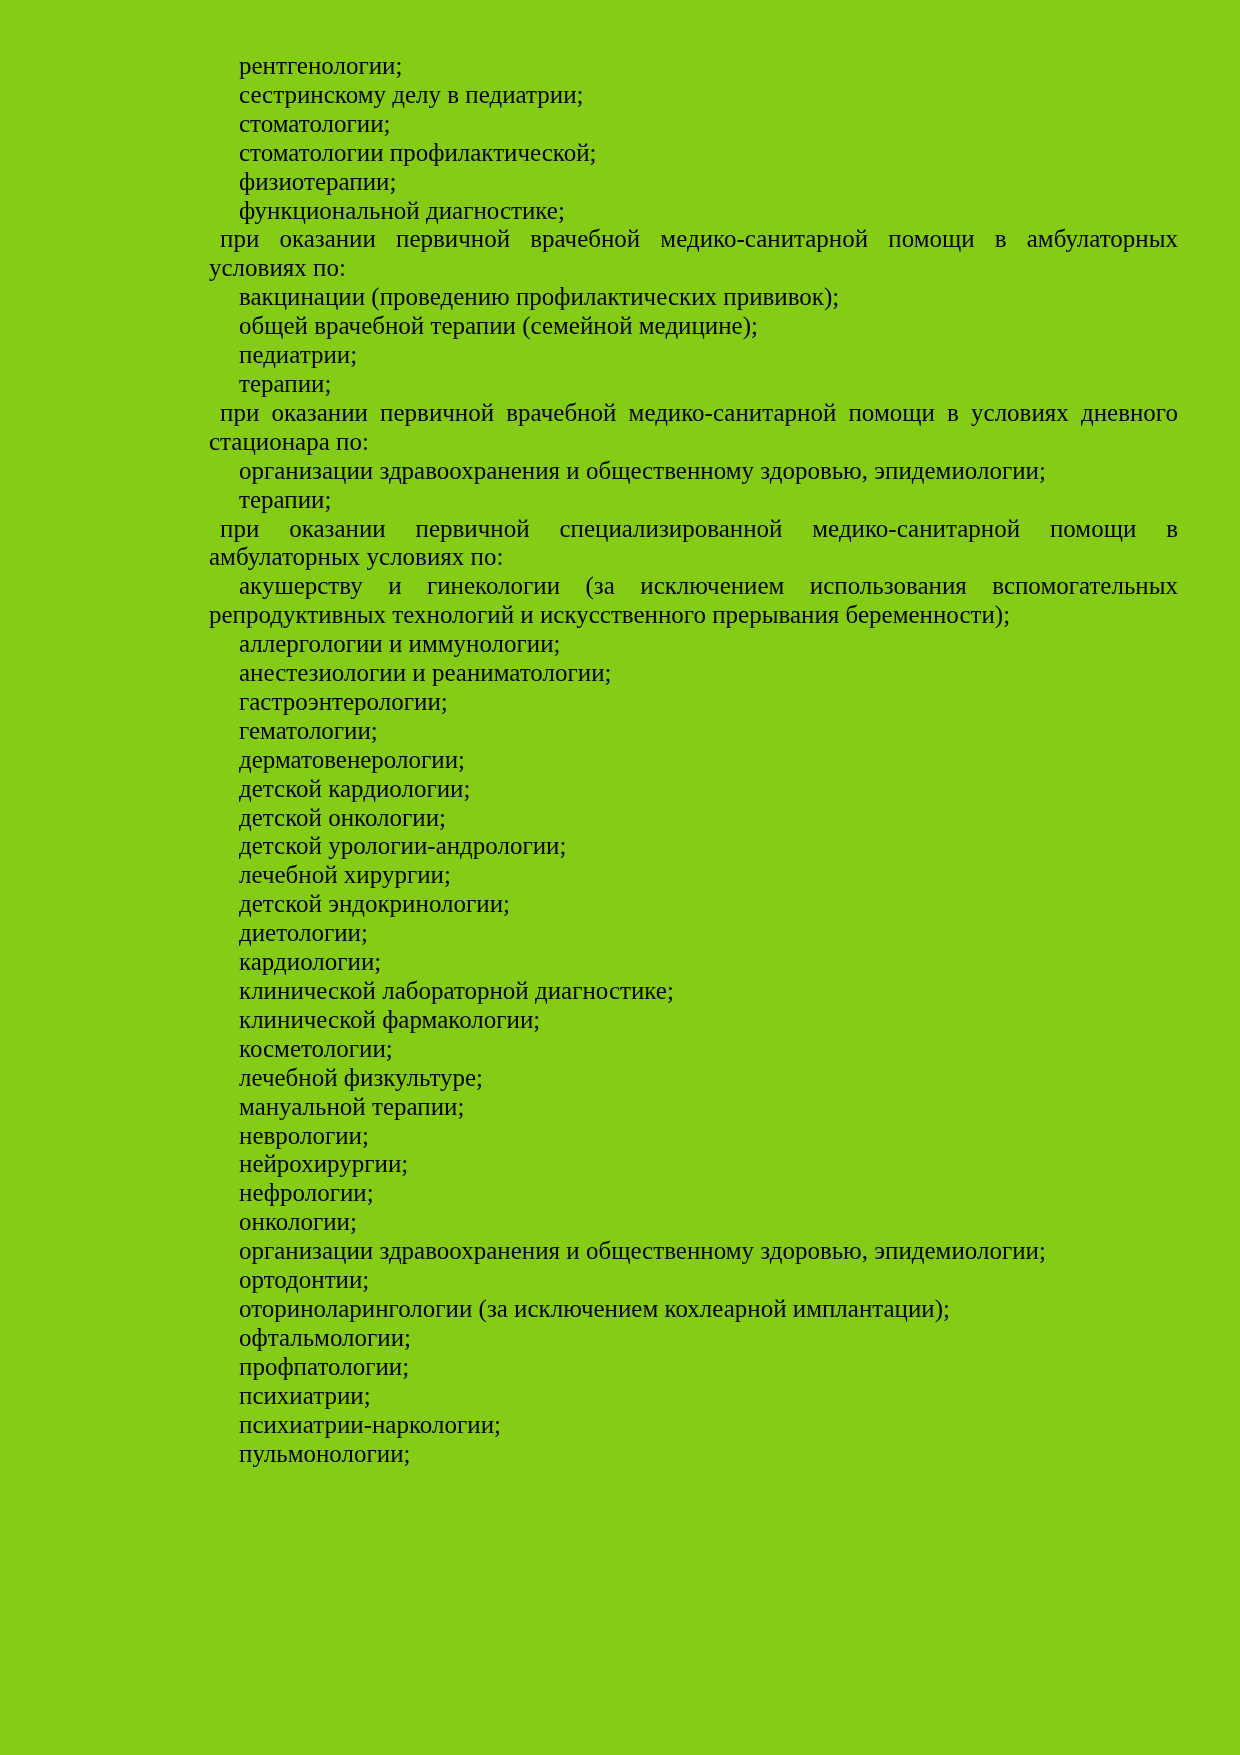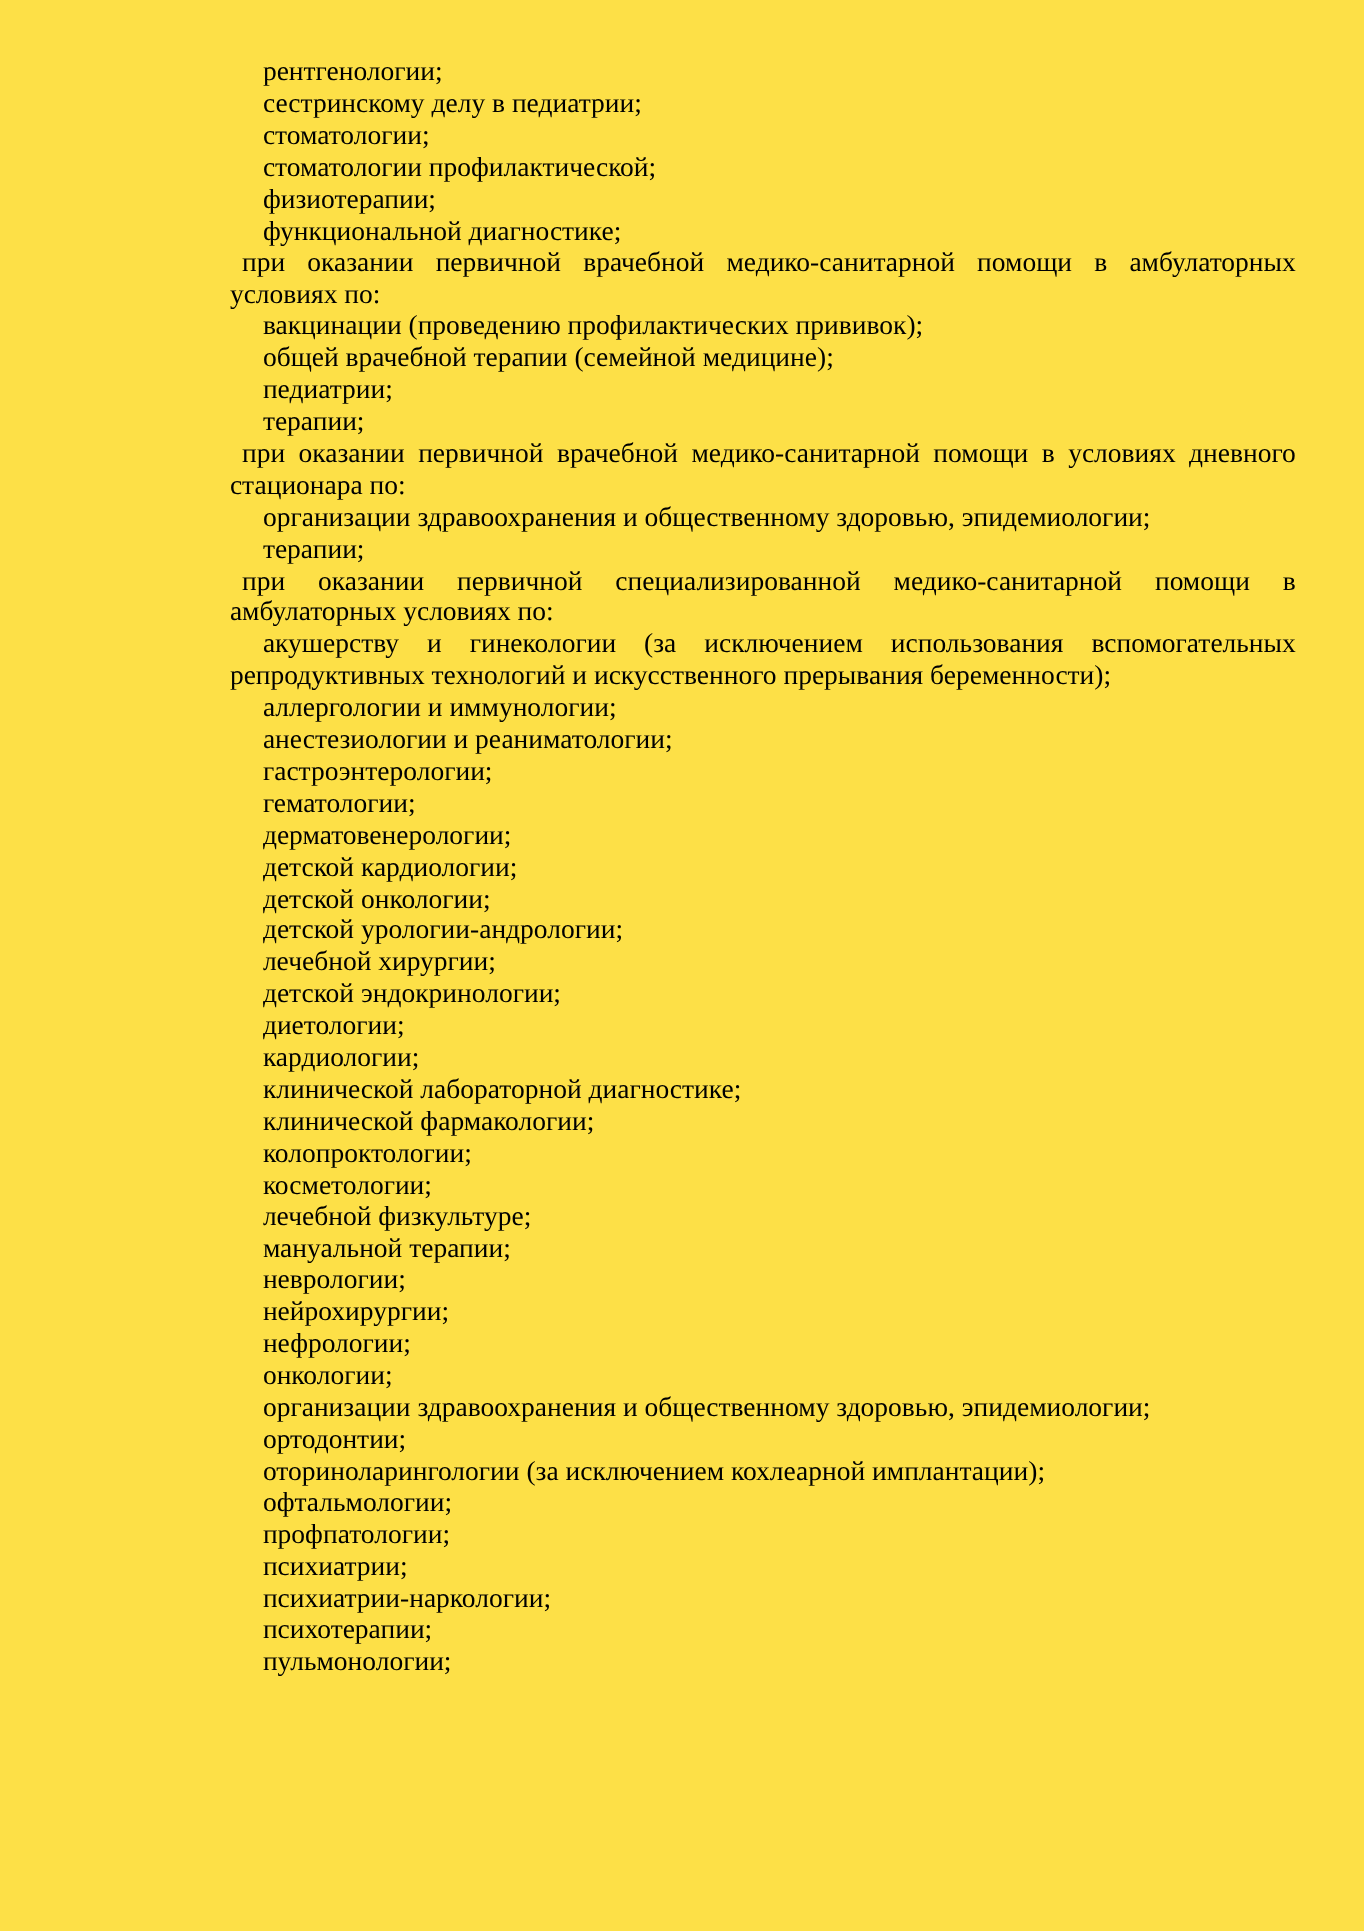--- a/index.html
+++ b/index.html
@@ -6,21 +6,21 @@
     margin: 0;
     padding: 0;
     background: #ffffff;
   }
   .page {
     position: relative;
     width: 1240px;
     height: 1755px;
     box-sizing: border-box;
     padding: 52px 62px 0 209px;
-    background: #fde047;
+    background: #84cc16;
     color: #000000;
     font-family: "Liberation Serif", "DejaVu Serif", serif;
     font-size: 25px;
     line-height: 28.9px;
     overflow: hidden;
   }
   .page p {
     margin: 0;
     padding: 0;
     text-align: justify;
@@ -59,30 +59,28 @@
     <p class="block item">дерматовенерологии;</p>
     <p class="block item">детской кардиологии;</p>
     <p class="block item">детской онкологии;</p>
     <p class="block item">детской урологии-андрологии;</p>
     <p class="block item">лечебной хирургии;</p>
     <p class="block item">детской эндокринологии;</p>
     <p class="block item">диетологии;</p>
     <p class="block item">кардиологии;</p>
     <p class="block item">клинической лабораторной диагностике;</p>
     <p class="block item">клинической фармакологии;</p>
-    <p class="block item">колопроктологии;</p>
     <p class="block item">косметологии;</p>
     <p class="block item">лечебной физкультуре;</p>
     <p class="block item">мануальной терапии;</p>
     <p class="block item">неврологии;</p>
     <p class="block item">нейрохирургии;</p>
     <p class="block item">нефрологии;</p>
     <p class="block item">онкологии;</p>
     <p class="block item">организации здравоохранения и общественному здоровью, эпидемиологии;</p>
     <p class="block item">ортодонтии;</p>
     <p class="block item">оториноларингологии (за исключением кохлеарной имплантации);</p>
     <p class="block item">офтальмологии;</p>
     <p class="block item">профпатологии;</p>
     <p class="block item">психиатрии;</p>
     <p class="block item">психиатрии-наркологии;</p>
-    <p class="block item">психотерапии;</p>
     <p class="block item">пульмонологии;</p>
   </div>
 
 </body></html>

